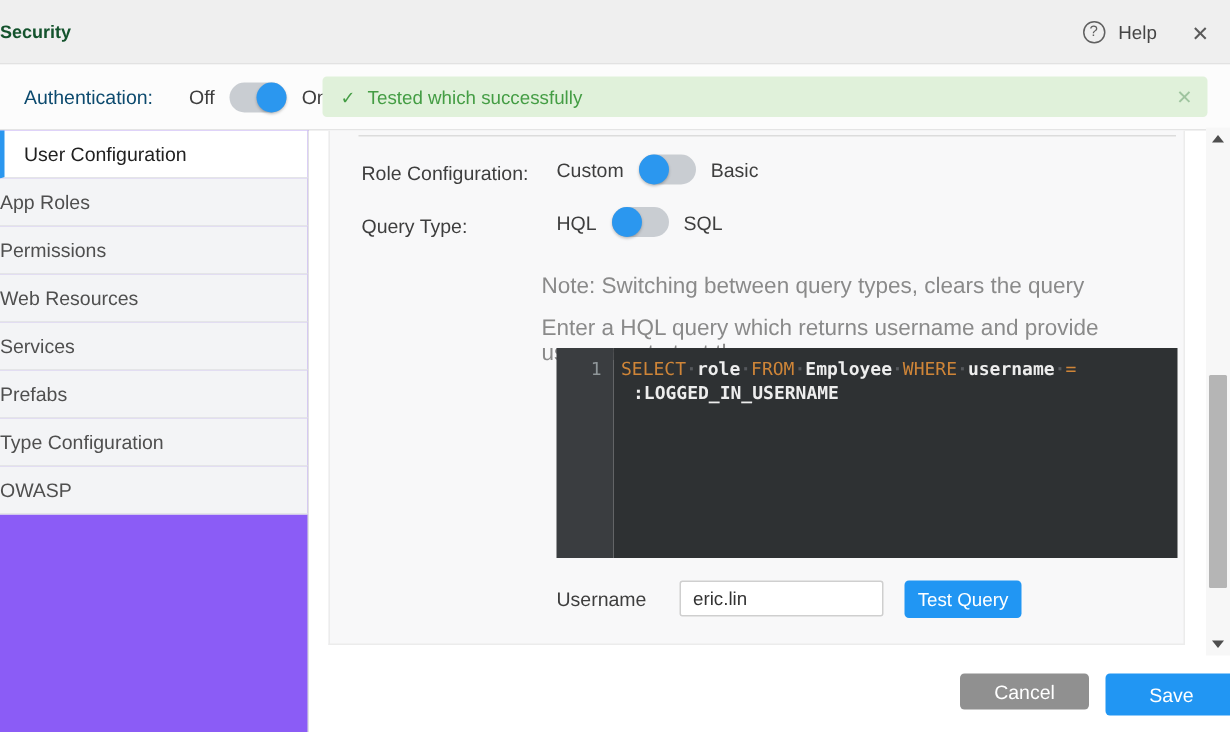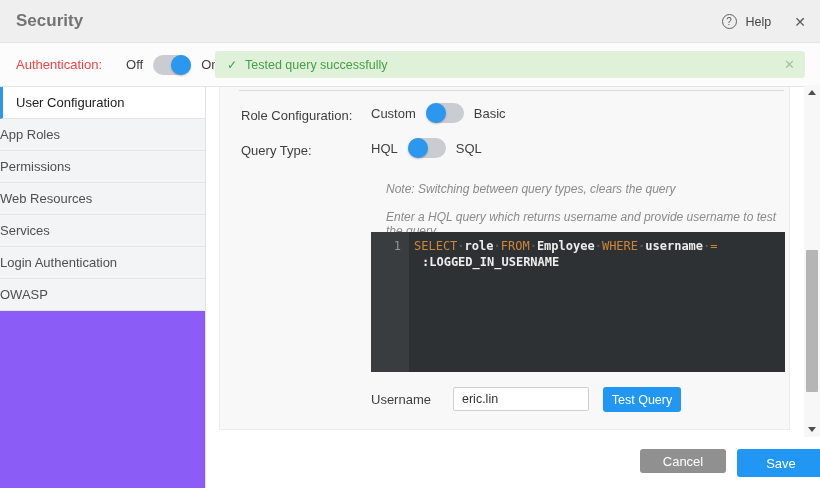--- a/index.html
+++ b/index.html
@@ -11,37 +11,37 @@
     overflow:hidden;
     font-size:13px;
     color:#3e3e3e;
   }
   
   .header {
     position:absolute; left:0; top:0; width:820px; height:43px;
     background:#efefef; border-bottom:1px solid #e2e2e2;
     display:flex; align-items:center;
   }
-  .header-title { font-size:17px; font-weight:600; color:#737373; margin-left:16px; }
+  .header-title { font-size:12px; font-weight:600; color:#14532d; }
   .header-right { position:absolute; right:14px; top:0; height:43px; display:flex; align-items:center; gap:9px; }
   .help-icon {
     width:15px; height:15px; border:1.4px solid #606060; border-radius:50%;
     display:flex; align-items:center; justify-content:center;
     font-size:10px; color:#606060; cursor:pointer;
   }
   .help-label { font-size:12.5px; color:#454545; cursor:pointer; }
   .close-x { font-size:14px; color:#5a5a5a; margin-left:14px; cursor:pointer; }
 
   
   .auth-row {
     position:absolute; left:0; top:43px; width:820px; height:44px;
     background:#fcfcfc; border-bottom:1px solid #e4e4e4;
     display:flex; align-items:center;
   }
-  .auth-label { margin-left:16px; color:#ef4444; }
+  .auth-label { margin-left:16px; color:#0c4a6e; }
   .tgl-side-label { color:#3e3e3e; }
   .auth-row .tgl-off { margin-left:24px; }
 
   
   .toggle {
     width:38px; height:20px; border-radius:10px; background:#c9cdd2;
     position:relative; cursor:pointer; flex:0 0 auto; margin:0 10px;
   }
   .toggle .knob {
     width:20px; height:20px; border-radius:50%; background:#2b97ef;
@@ -79,21 +79,21 @@
     position:absolute; left:219px; top:87px; width:571px; height:343px;
     background:#f8f8f9; border:1px solid #ececec; border-top:none;
   }
   .panel-top-divider { position:absolute; top:3px; left:19px; width:545px; border-top:1px solid #dcdcdc; }
   .row-label { position:absolute; left:21px; font-size:13px; color:#3e3e3e; }
   .ctrl-group { position:absolute; left:151px; display:flex; align-items:center; }
   .row-role  { top:21px; }
   .row-query { top:56px; }
   .grp-role  { top:16px; }
   .grp-query { top:51px; }
-  .note-text, .instruction-text { position:absolute; left:166px; font-size:12px; color:#8a8a8a;font-style:italic; }
+  .note-text, .instruction-text { position:absolute; left:141px; font-size:15px; color:#8a8a8a; }
   .note-text { top:95px; }
   .instruction-text { top:123px; }
 
   
   .editor {
     position:absolute; left:151px; top:145px; width:414px; height:140px;
     display:flex; font-family:"DejaVu Sans Mono", monospace; font-size:12px;
     cursor:text;
   }
   .gutter {
@@ -161,31 +161,32 @@
   <span class="auth-label">Authentication:</span>
   <span class="tgl-side-label tgl-off">Off</span>
   <span class="toggle knob-right">
       <span class="knob"></span>
     </span>
   <span class="tgl-side-label">On</span>
 </div>
 
 <div class="banner">
   <span class="banner-check">✓</span>
-  <span>Tested query successfully</span>
+  <span>Tested which successfully</span>
   <span class="banner-close">✕</span>
 </div>
 
 <div class="sidebar">
   <div class="side-item active">User Configuration</div>
   <div class="side-item">App Roles</div>
   <div class="side-item">Permissions</div>
   <div class="side-item">Web Resources</div>
   <div class="side-item">Services</div>
-  <div class="side-item">Login Authentication</div>
+  <div class="side-item">Prefabs</div>
+  <div class="side-item">Type Configuration</div>
   <div class="side-item">OWASP</div>
 </div>
 
 <div class="panel">
   <div class="panel-top-divider"></div>
 
   <div class="row-label row-role">Role Configuration:</div>
   <div class="ctrl-group grp-role">
     <span class="tgl-side-label">Custom</span>
     <span class="toggle knob-left">

